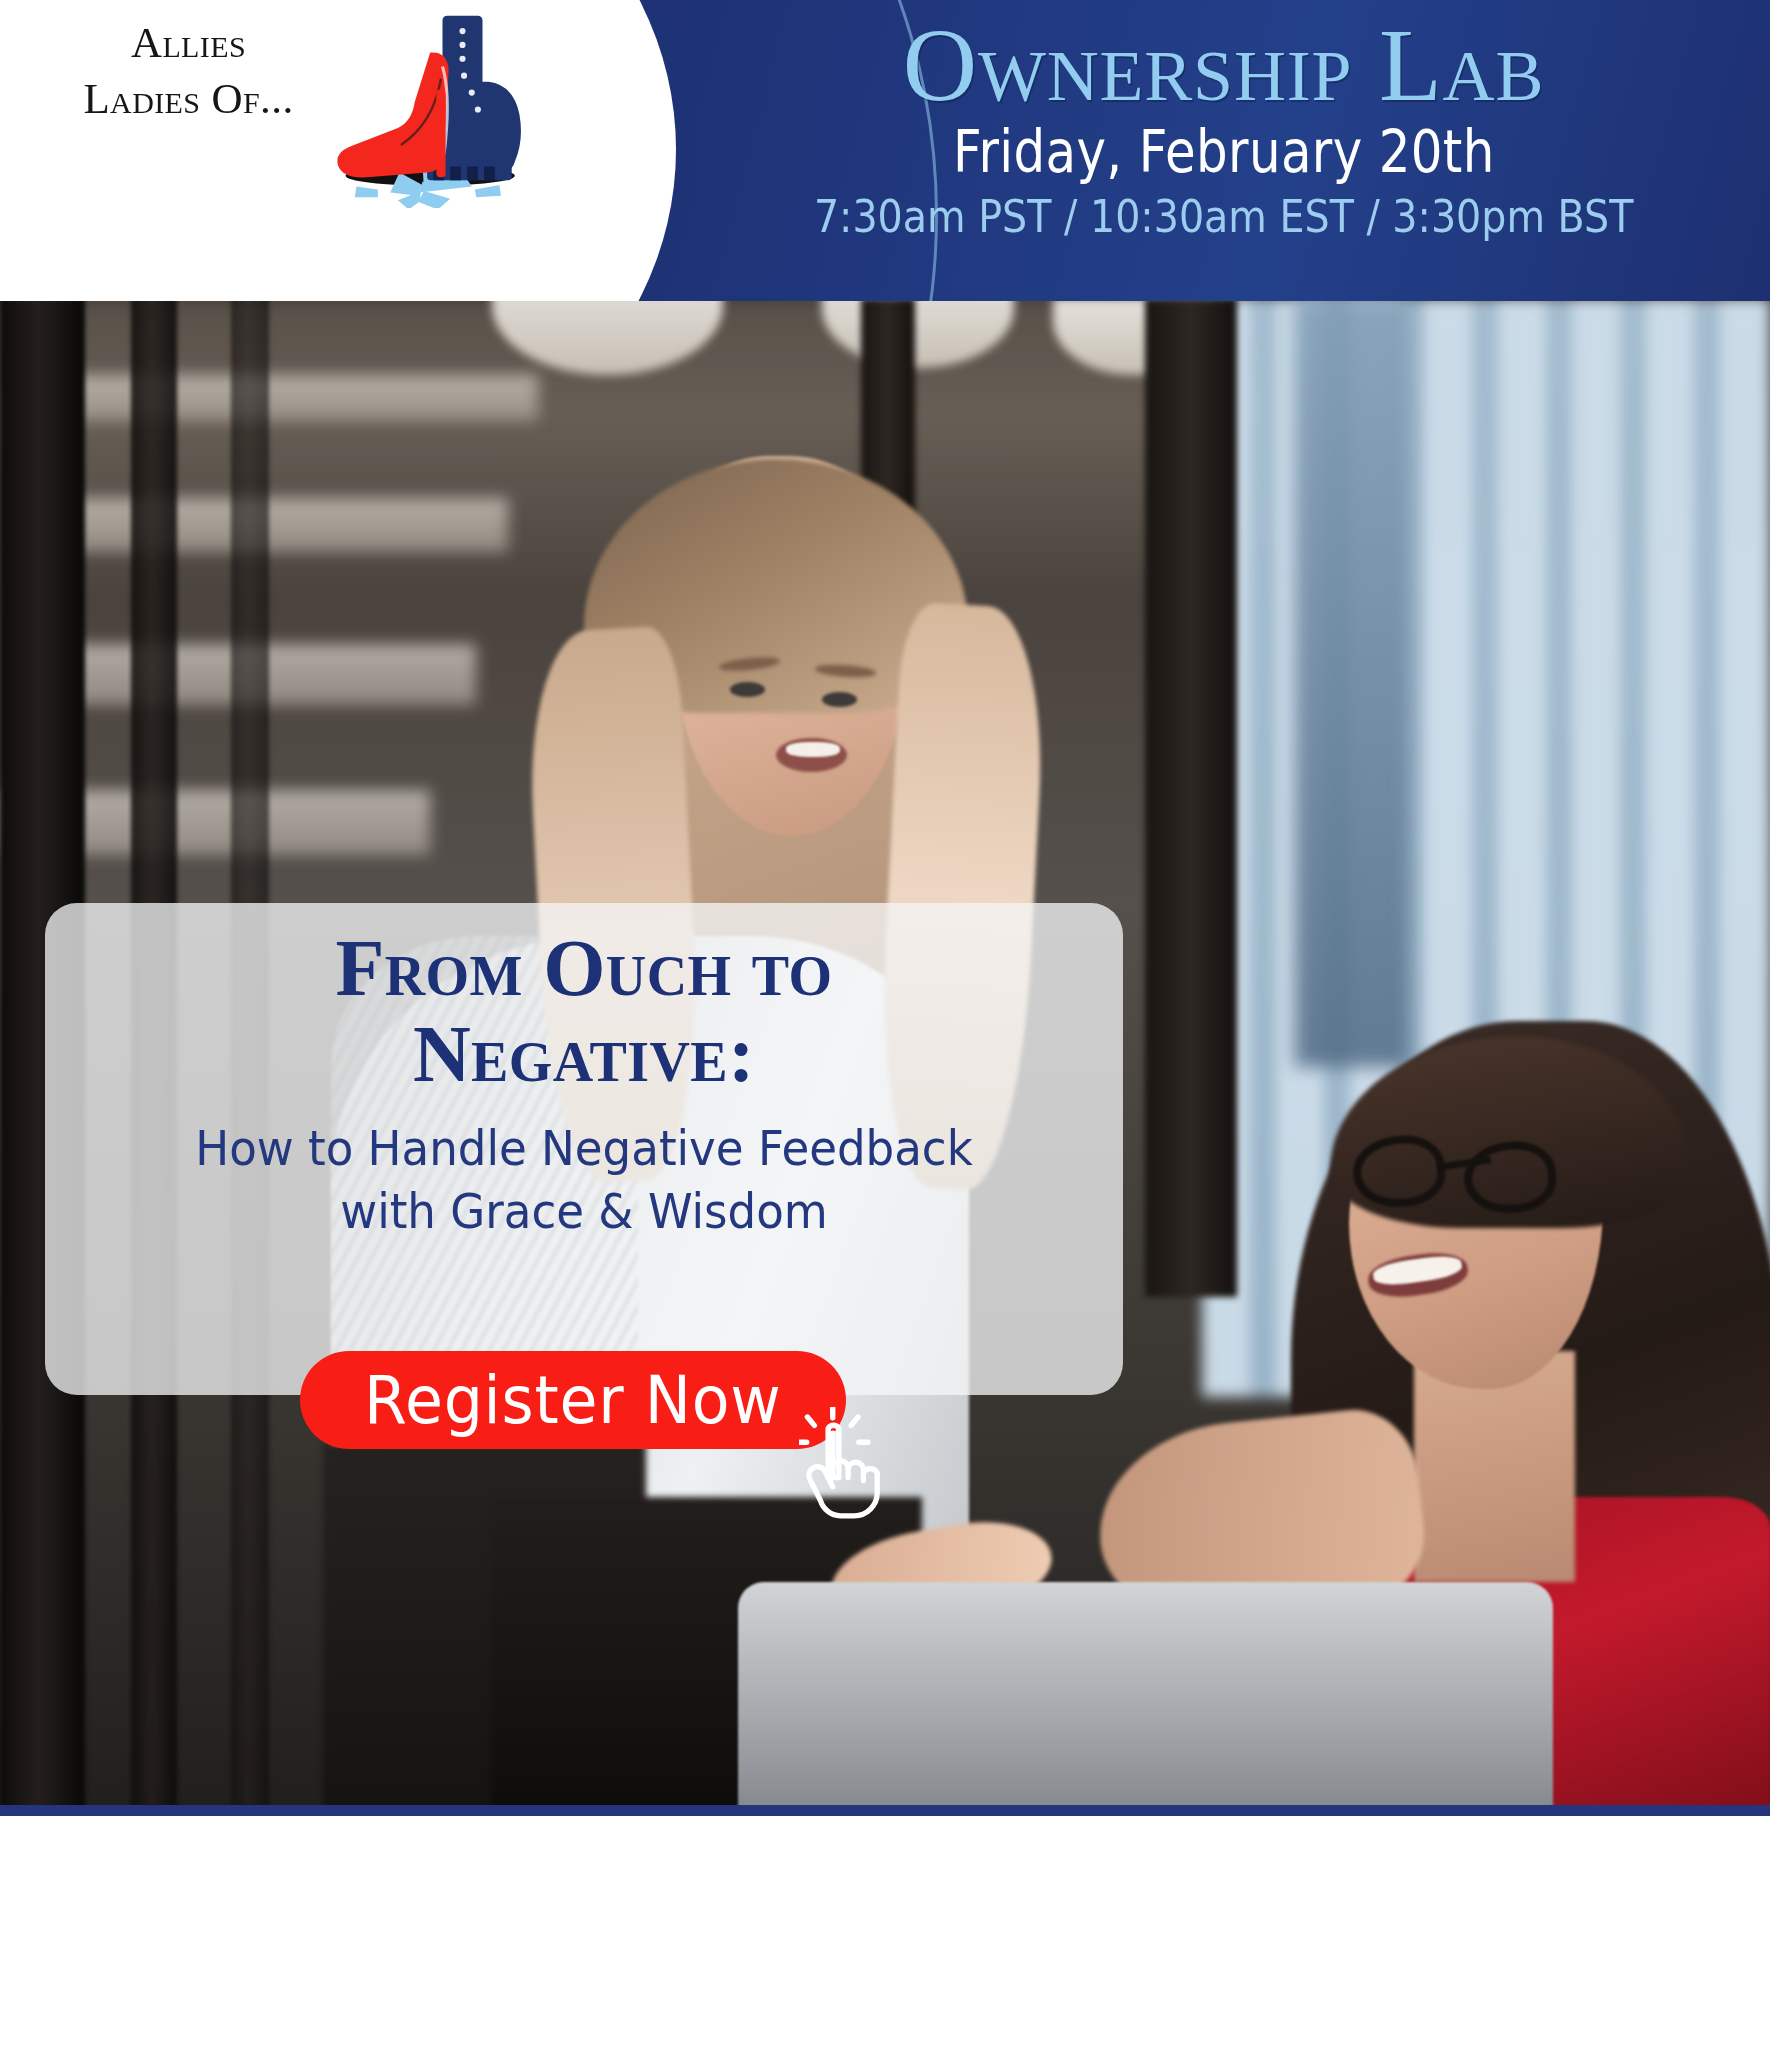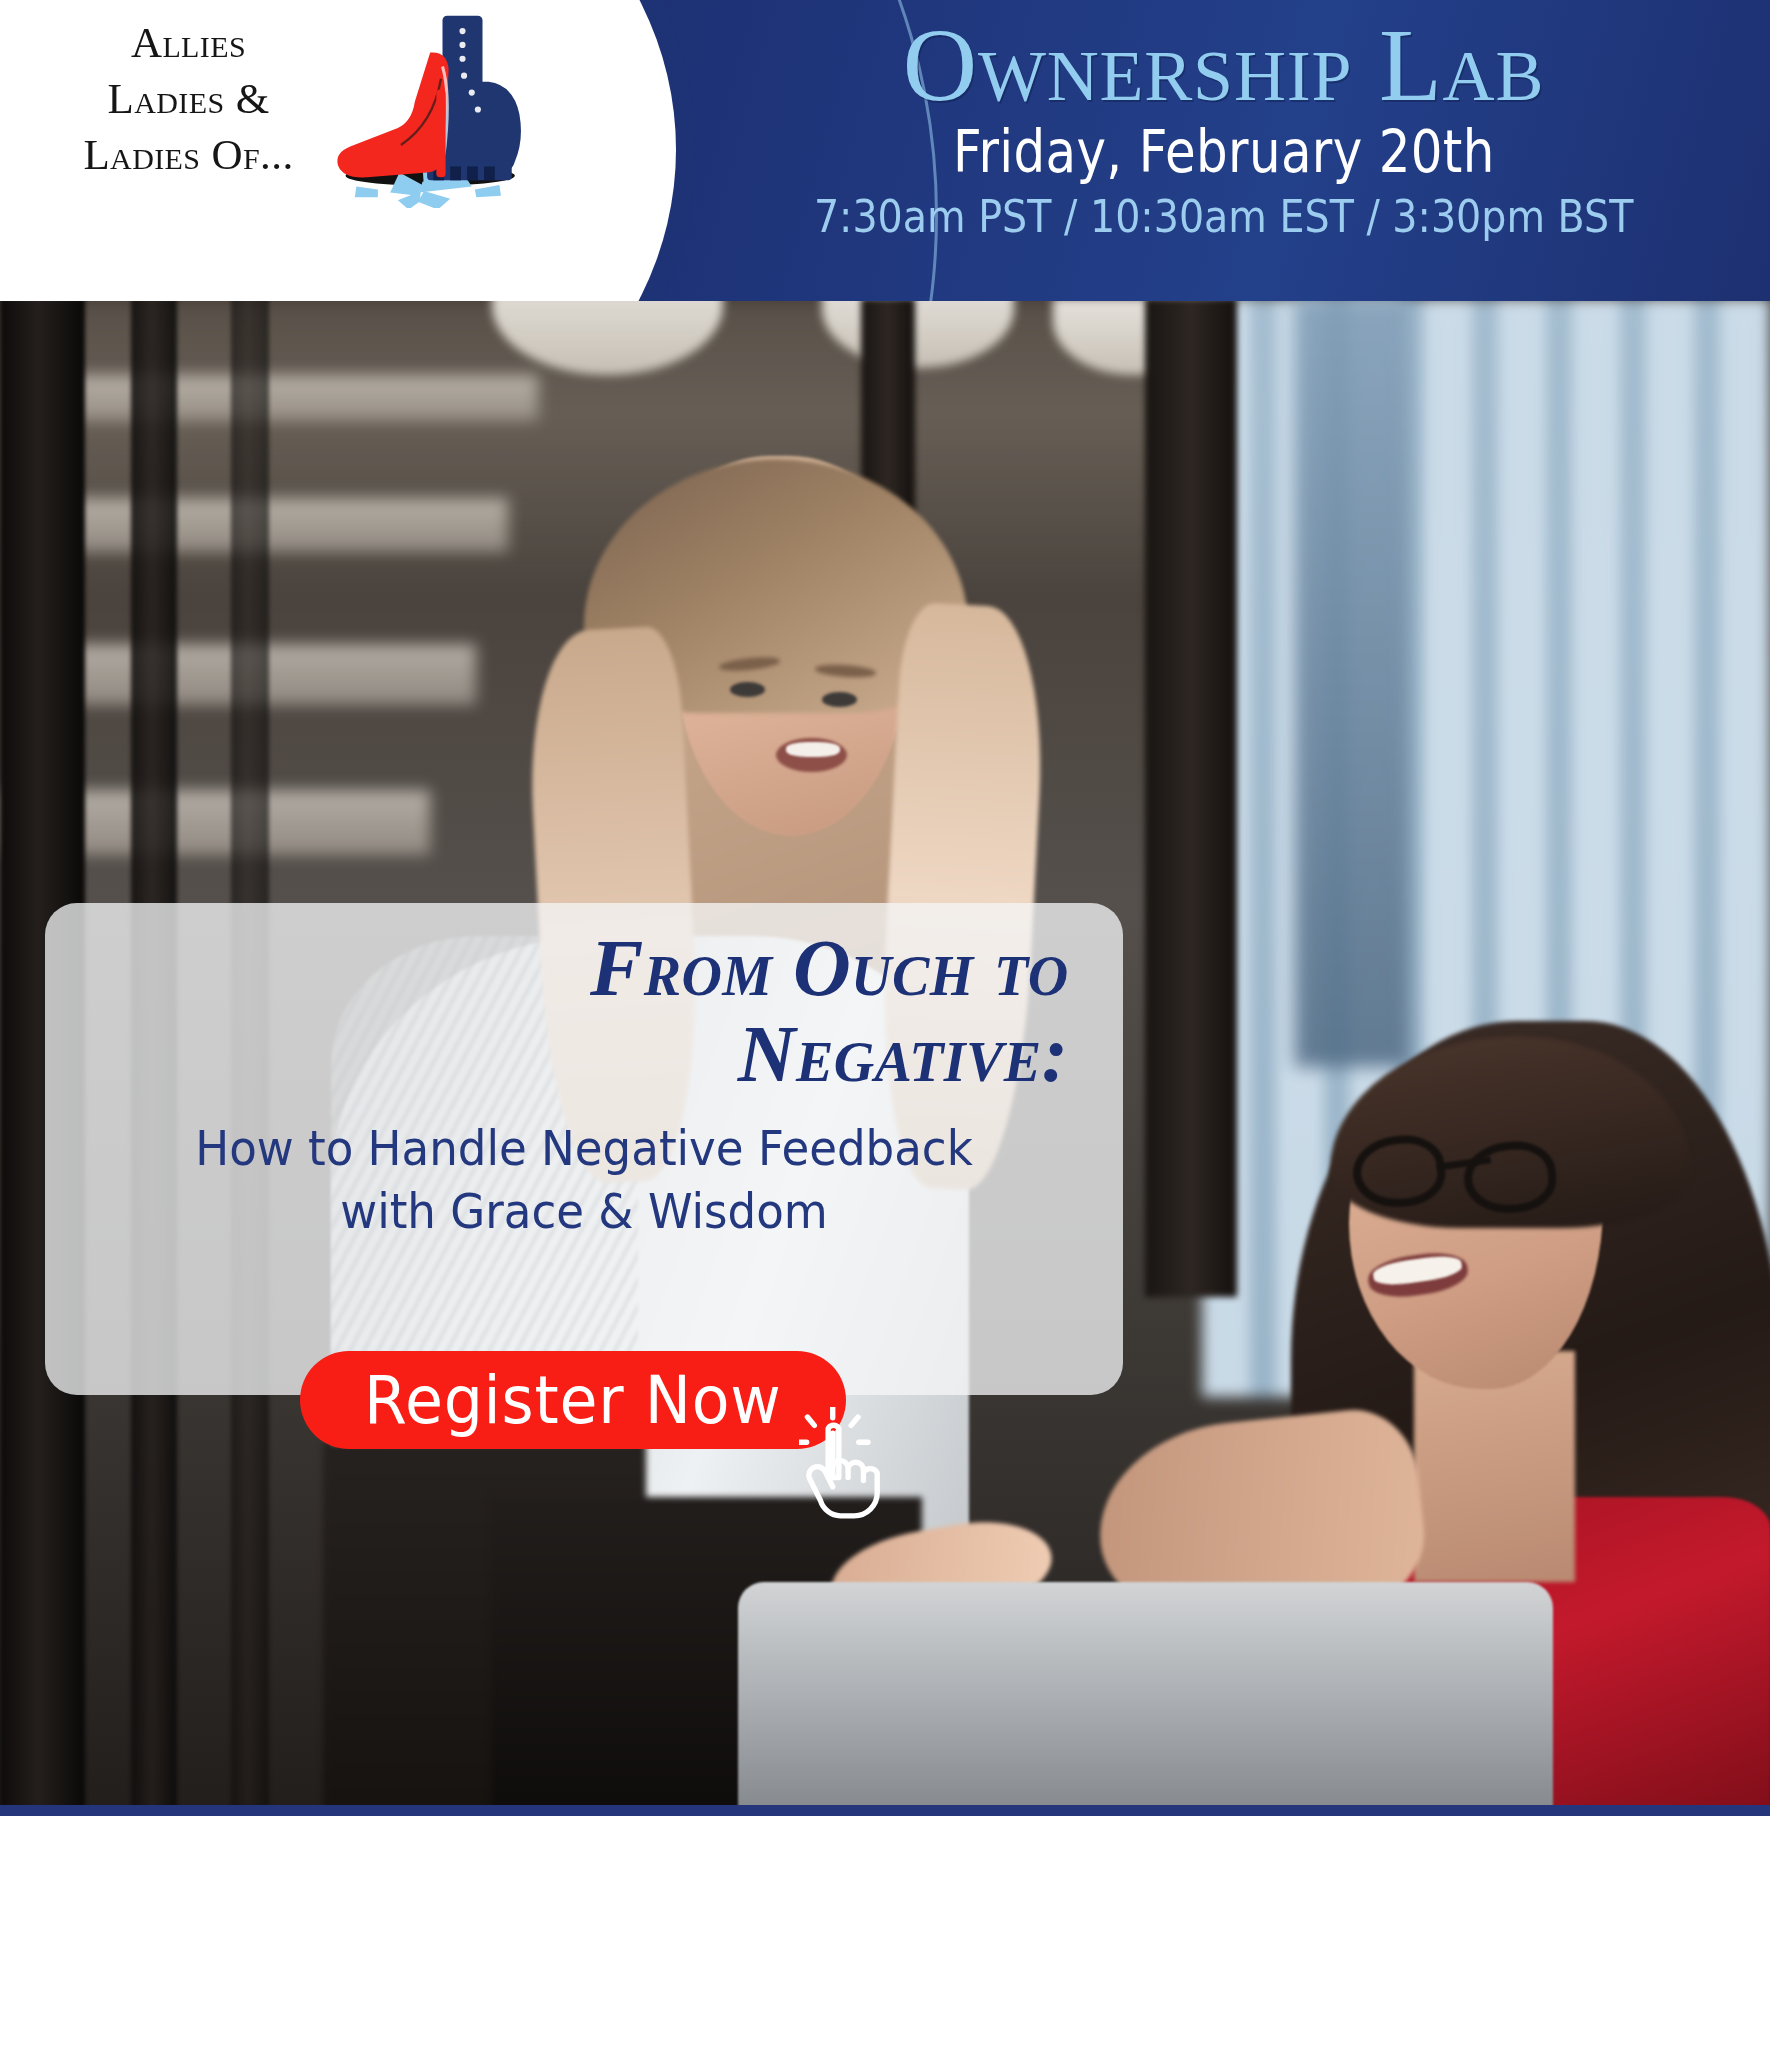--- a/index.html
+++ b/index.html
@@ -260,21 +260,21 @@
     position:absolute; left:45px; top:903px; width:1078px; height:492px;
     background:rgba(244,246,247,0.76);
     border-radius:32px;
     z-index:20;
     display:flex; flex-direction:column; align-items:center;
     padding-top:21.5px;
   }
   .card-title {
     font-family:"Liberation Serif", serif; font-variant:small-caps;
     color:#1d3177; font-weight:700; font-size:80px; line-height:1.08;
-    text-align:right; letter-spacing:0.4px; width:969px;font-style:italic;
+    text-align:center; letter-spacing:0.4px; width:969px;
   }
   .card-sub {
     font-family:"DejaVu Sans", sans-serif; color:#23387e;
     font-size:48px; line-height:1.30; text-align:center; font-weight:400;
     margin-top:20px; width:984px; transform:scaleX(0.94); transform-origin:center;
   }
 
   .register-btn {
     position:absolute; left:300px; top:1351px; width:546px; height:98px;
     background:#f81d15; border-radius:49px; z-index:25;
@@ -317,21 +317,20 @@
 <div id="poster">
 
   <div class="header">
     <div class="header-grad"></div>
     <div class="header-arc-line"></div>
 
     <div class="logo-bubble">
       <div class="logo-inner">
         <div class="logo-text">
           <div>Allies</div>
-          <div>Ladies &amp;</div>
           <div>Ladies Of...</div>
         </div>
         <svg class="logo-art" viewBox="0 0 300 260">
           <ellipse cx="160" cy="218" rx="110" ry="13" fill="#111"></ellipse>
           <g fill="#8fcdf0">
             <polygon points="150,226 200,210 214,232 146,240"></polygon>
             <polygon points="150,230 120,214 108,240 144,244"></polygon>
             <polygon points="152,234 150,206 168,202 170,234"></polygon>
             <polygon points="152,238 186,248 170,262 144,252"></polygon>
             <polygon points="148,238 118,250 132,262 146,252"></polygon>

